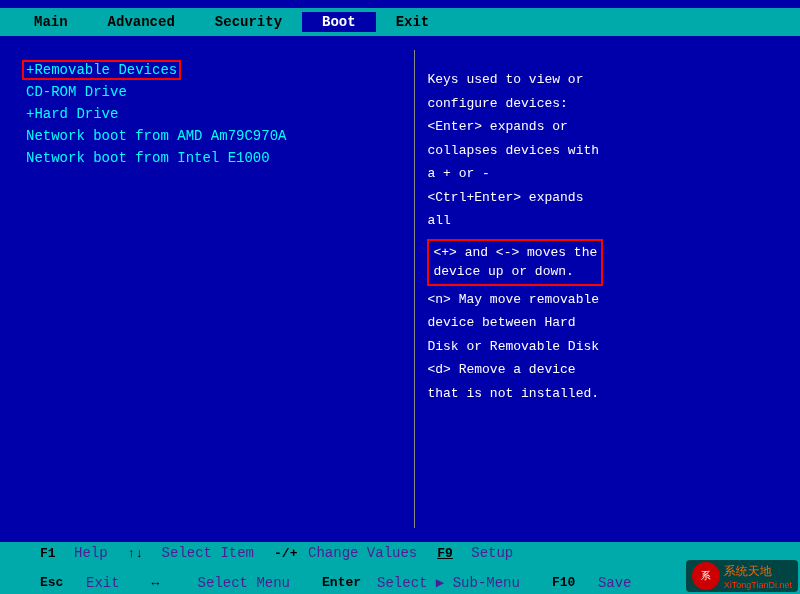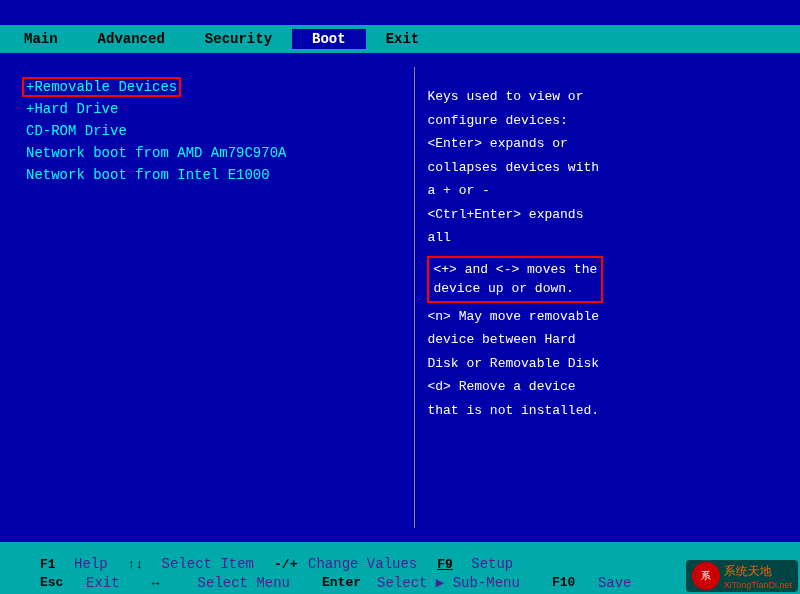--- a/index.html
+++ b/index.html
@@ -34,22 +34,21 @@
       font-size: 15px;
       letter-spacing: 1px;
     }
 
     
     .menu-bar {
       background: #00aaaa;
       display: flex;
       flex-direction: row;
       align-items: center;
-      padding: 4px 4px;
-      margin-top: 17px;
+      padding: 4px 14px;
     }
 
     .menu-item {
       color: #000000;
       font-size: 14px;
       padding: 2px 20px;
       cursor: pointer;
       font-weight: bold;
     }
 
@@ -177,32 +176,32 @@
       <div class="menu-item">Advanced</div>
       <div class="menu-item">Security</div>
       <div class="menu-item active">Boot</div>
       <div class="menu-item">Exit</div>
     </div>
 
   <div class="main-content">
 
     <div class="left-panel">
       
-    <div class="boot-item selected">+Removable Devices</div><div class="boot-item">+Hard Drive</div><div class="boot-item">CD-ROM Drive</div><div class="boot-item">Network boot from AMD Am79C970A</div><div class="boot-item">Network boot from Intel E1000</div></div>
+    <div class="boot-item selected">+Removable Devices</div><div class="boot-item">CD-ROM Drive</div><div class="boot-item">+Hard Drive</div><div class="boot-item">Network boot from AMD Am79C970A</div><div class="boot-item">Network boot from Intel E1000</div></div>
 
     <div class="right-panel">
       <div class="help-title"></div>
       <div class="help-text">
         
       <div class="help-block">Keys used to view or</div><div class="help-block">configure devices:</div><div class="help-block">&lt;Enter&gt; expands or</div><div class="help-block">collapses devices with</div><div class="help-block">a + or -</div><div class="help-block">&lt;Ctrl+Enter&gt; expands</div><div class="help-block">all</div><div style="border: 2px solid rgb(255, 0, 0); display: inline-block; padding: 2px 4px; margin: 4px 0px;"><div style="color: rgb(255, 255, 255); font-size: 13px;">&lt;+&gt; and &lt;-&gt; moves the</div><div style="color: rgb(255, 255, 255); font-size: 13px;">device up or down.</div></div><div class="help-block" style="color: rgb(255, 255, 255); font-size: 13px;">&lt;n&gt; May move removable</div><div class="help-block" style="color: rgb(255, 255, 255); font-size: 13px;">device between Hard</div><div class="help-block" style="color: rgb(255, 255, 255); font-size: 13px;">Disk or Removable Disk</div><div class="help-block" style="color: rgb(255, 255, 255); font-size: 13px;">&lt;d&gt; Remove a device</div><div class="help-block" style="color: rgb(255, 255, 255); font-size: 13px;">that is not installed.</div></div>
     </div>
 
   </div>
 
-  <div class="status-bar" style="flex-direction: column; justify-content: flex-end; gap: 2px; padding-left: 40px;">
+  <div class="status-bar" style="flex-direction: column; justify-content: space-between; gap: 2px; padding-left: 40px;">
 
   <div style="display: flex; align-items: center; gap: 0px; width: 100%;">
         <span class="status-key" style="margin-right: 4px; min-width: 30px;">F1</span>
         <span class="status-desc" style="margin-right: 20px; flex: 0 0 auto;">Help</span>
         <span class="status-key" style="margin-right: 4px; min-width: 30px;">↑↓</span>
         <span class="status-desc" style="margin-right: 20px; flex: 0 0 auto;">Select Item</span>
         <span class="status-key" style="margin-right: 4px; min-width: 30px;">-/+</span>
         <span class="status-desc" style="margin-right: 20px; flex: 0 0 auto;">Change Values</span>
         <span class="status-key" style="margin-right: 4px; min-width: 30px; text-decoration: underline;">F9</span>
         <span class="status-desc" style="margin-right: 20px; flex: 1 1 0%;">Setup</span>

